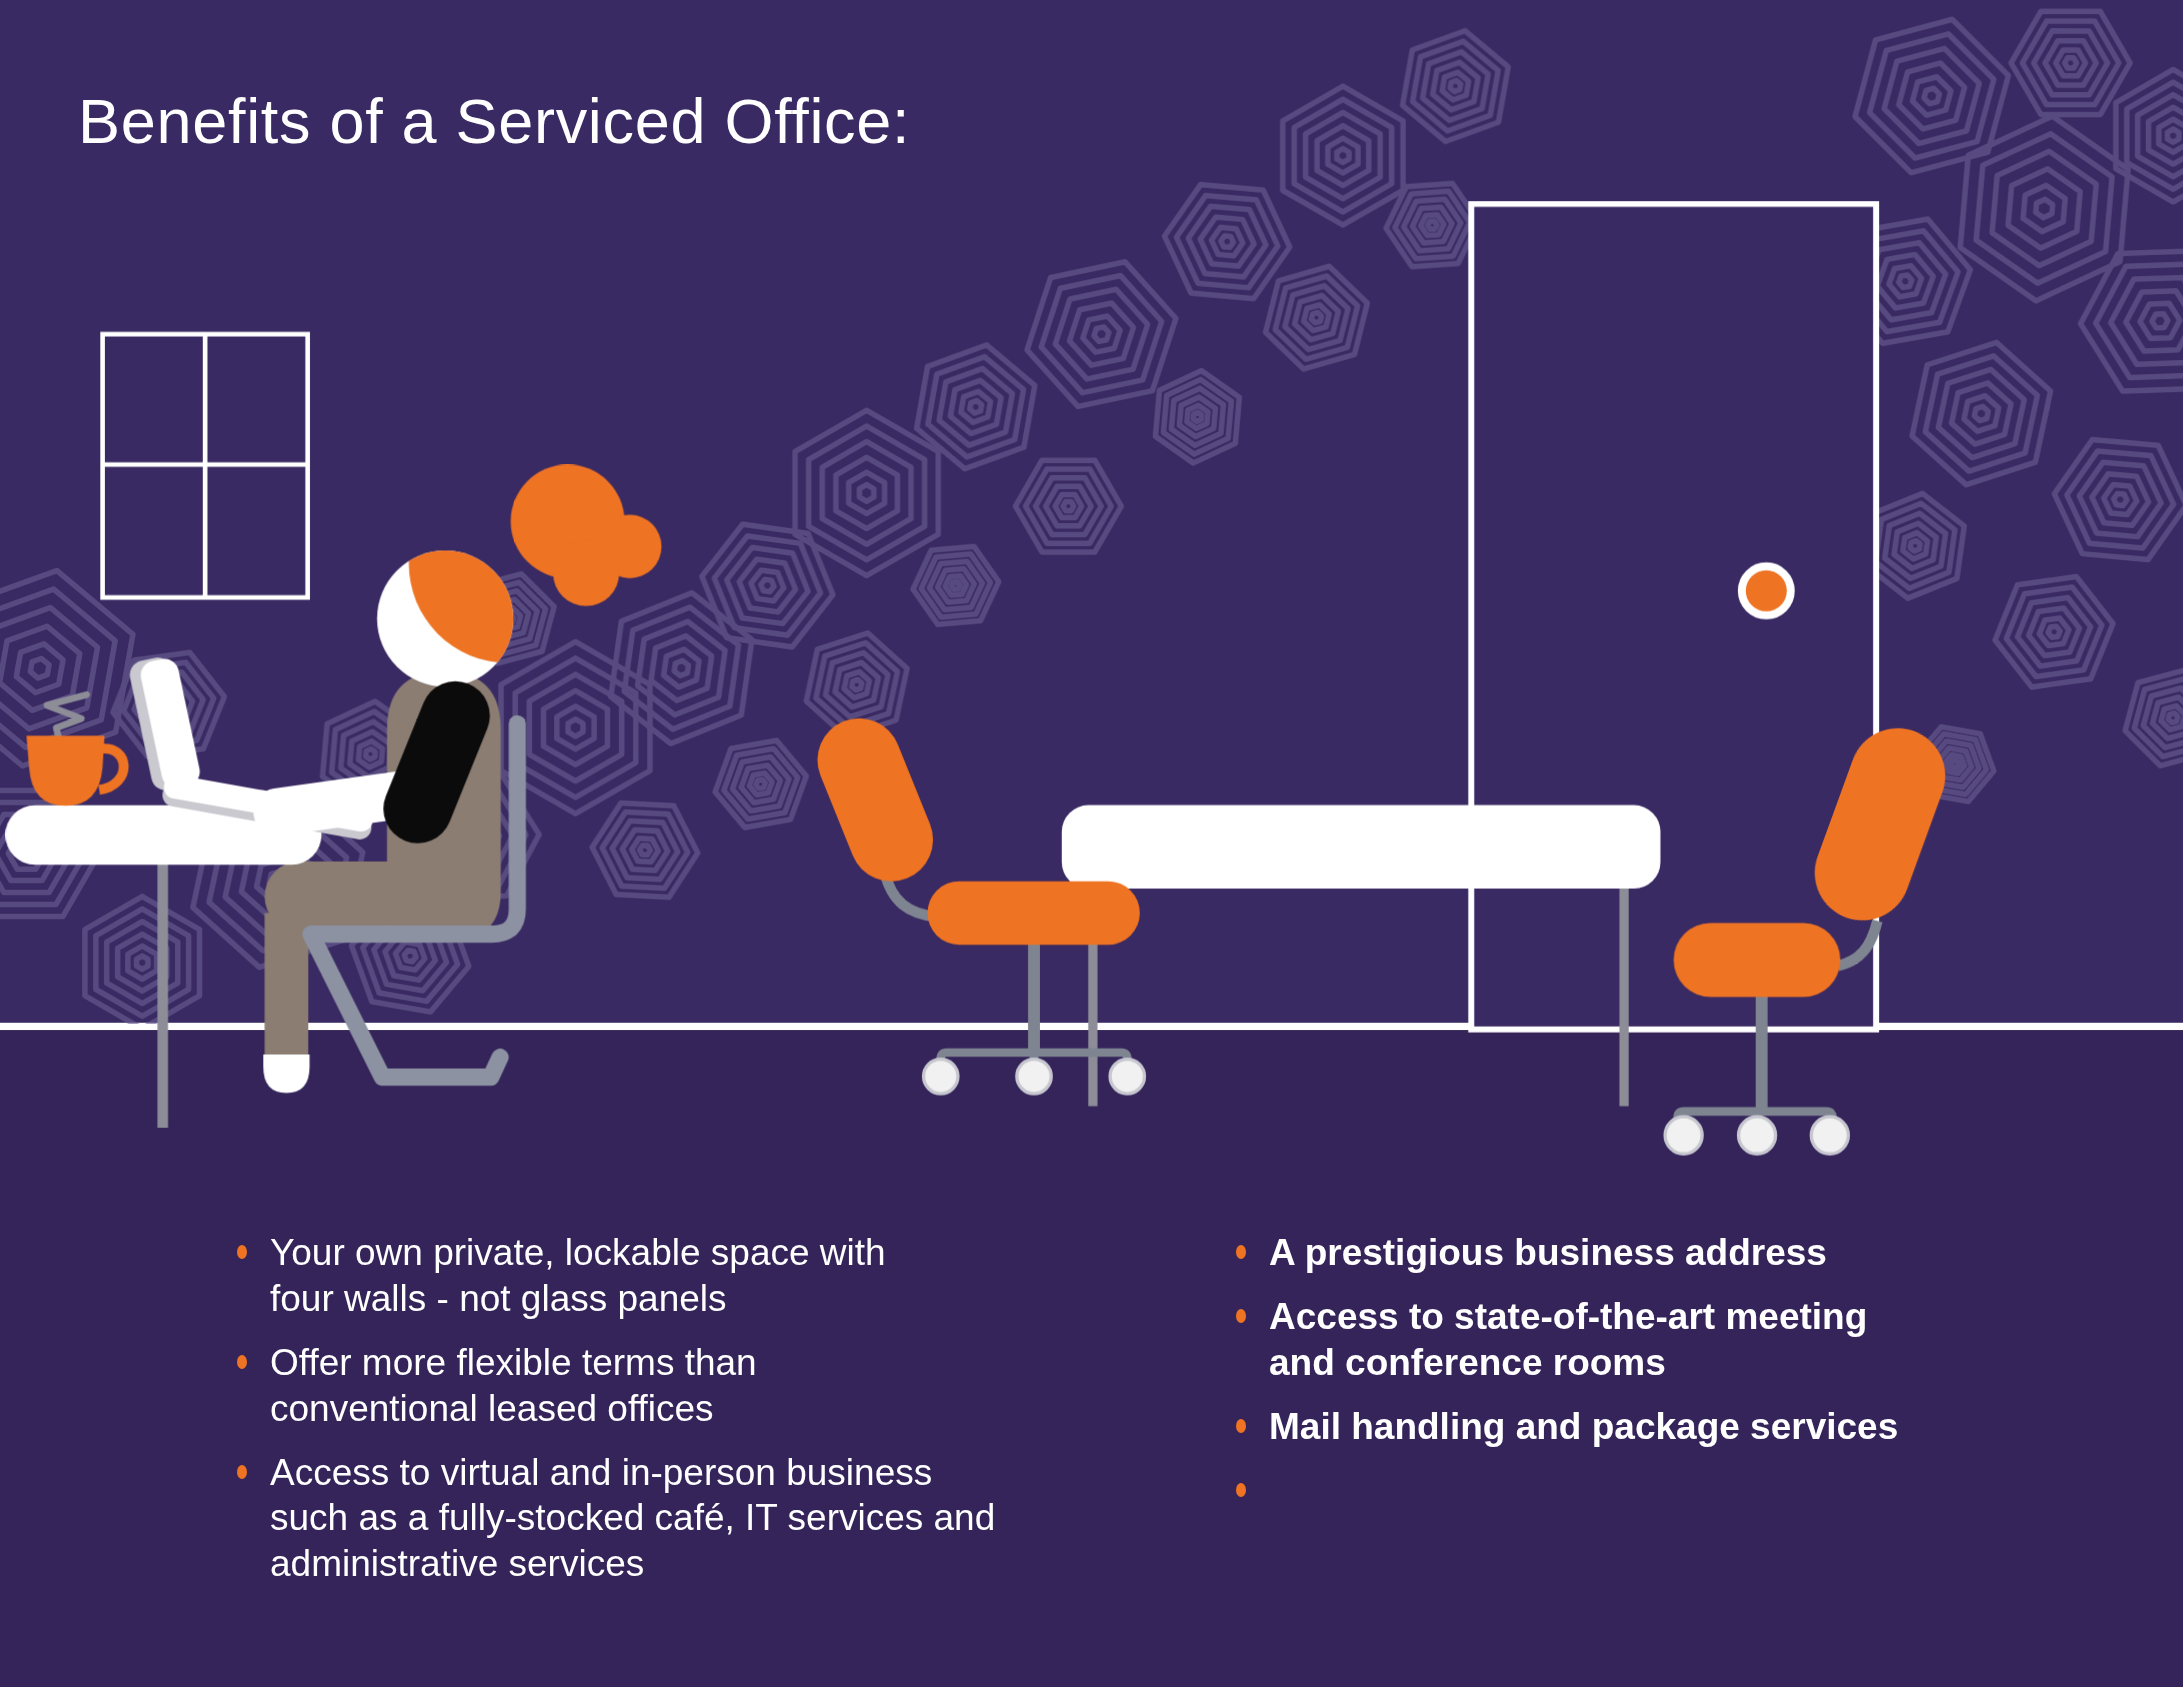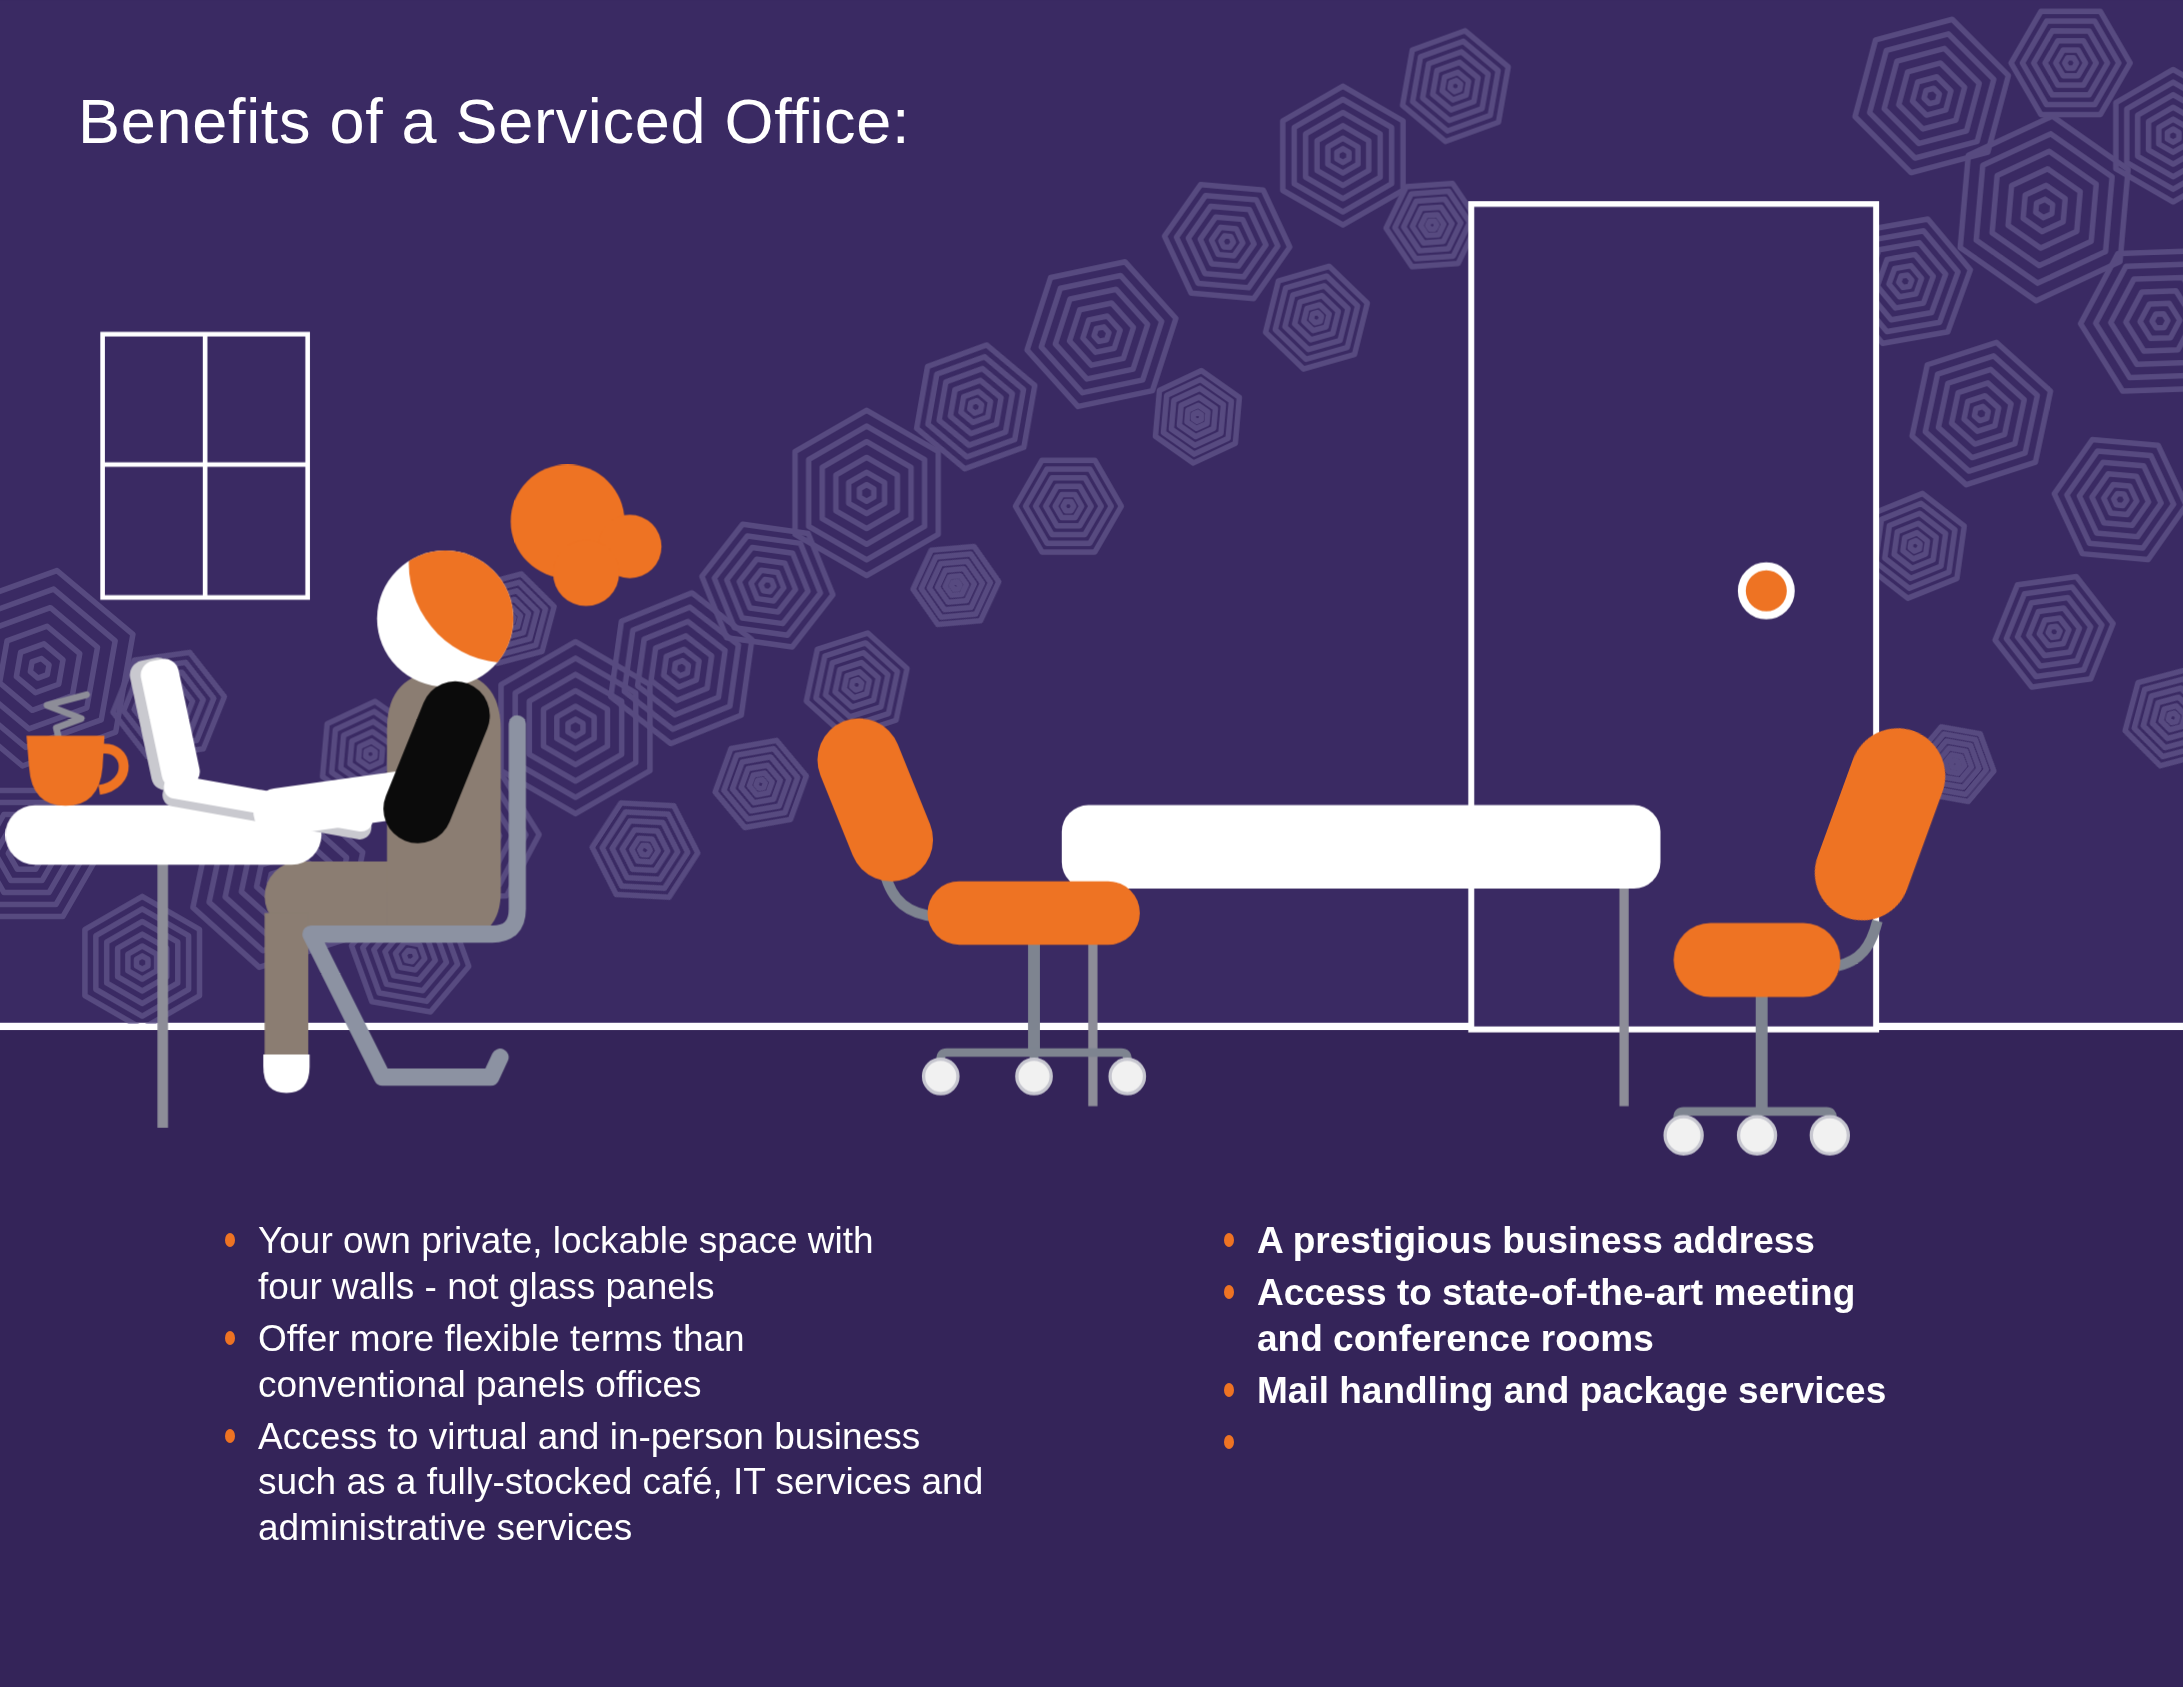--- a/index.html
+++ b/index.html
@@ -15,21 +15,21 @@
     font-size:63px;font-weight:300;color:#FFFFFF;letter-spacing:0.7px;
     white-space:nowrap;
   }
   .benefits{
     position:absolute;top:1212px;
     list-style:none;margin:0;padding:0;
     color:#FFFFFF;font-size:37px;font-weight:300;line-height:1.24;
   }
   .benefits.left{left:218px;width:939px;}
   .benefits.right{left:1217px;width:900px;font-weight:bold;}
-  .benefits li{position:relative;padding-left:34px;margin:6px;}
+  .benefits li{position:relative;padding-left:34px;margin:18px;}
   .benefits li .dot{
     position:absolute;left:1.3px;top:15px;width:10px;height:14px;
     border-radius:50%;background:#EE7323;
   }
   .benefits li .txt{white-space:pre-line;}
 </style>
 </head>
 <body>
 
 <div class="stage">
@@ -185,21 +185,21 @@
       <rect x="-52" y="-128" width="104" height="256" rx="52" fill="#0B0B0B"></rect>
     </g>
   </svg>
 
   <div class="page-title">Benefits of a Serviced Office:</div>
 
   <ul class="benefits left">
       <li><span class="dot"></span><span class="txt">Your own private, lockable space with
 four walls - not glass panels</span></li>
       <li><span class="dot"></span><span class="txt">Offer more flexible terms than
-conventional panels offices</span></li>
+conventional leased offices</span></li>
       <li><span class="dot"></span><span class="txt">Access to virtual and in-person business
 such as a fully-stocked café, IT services and
 administrative services</span></li>
     </ul>
   <ul class="benefits right">
       <li><span class="dot"></span><span class="txt">A prestigious business address</span></li>
       <li><span class="dot"></span><span class="txt">Access to state-of-the-art meeting
 and conference rooms</span></li>
       <li><span class="dot"></span><span class="txt">Mail handling and package services</span></li>
       <li><span class="dot"></span></li>

